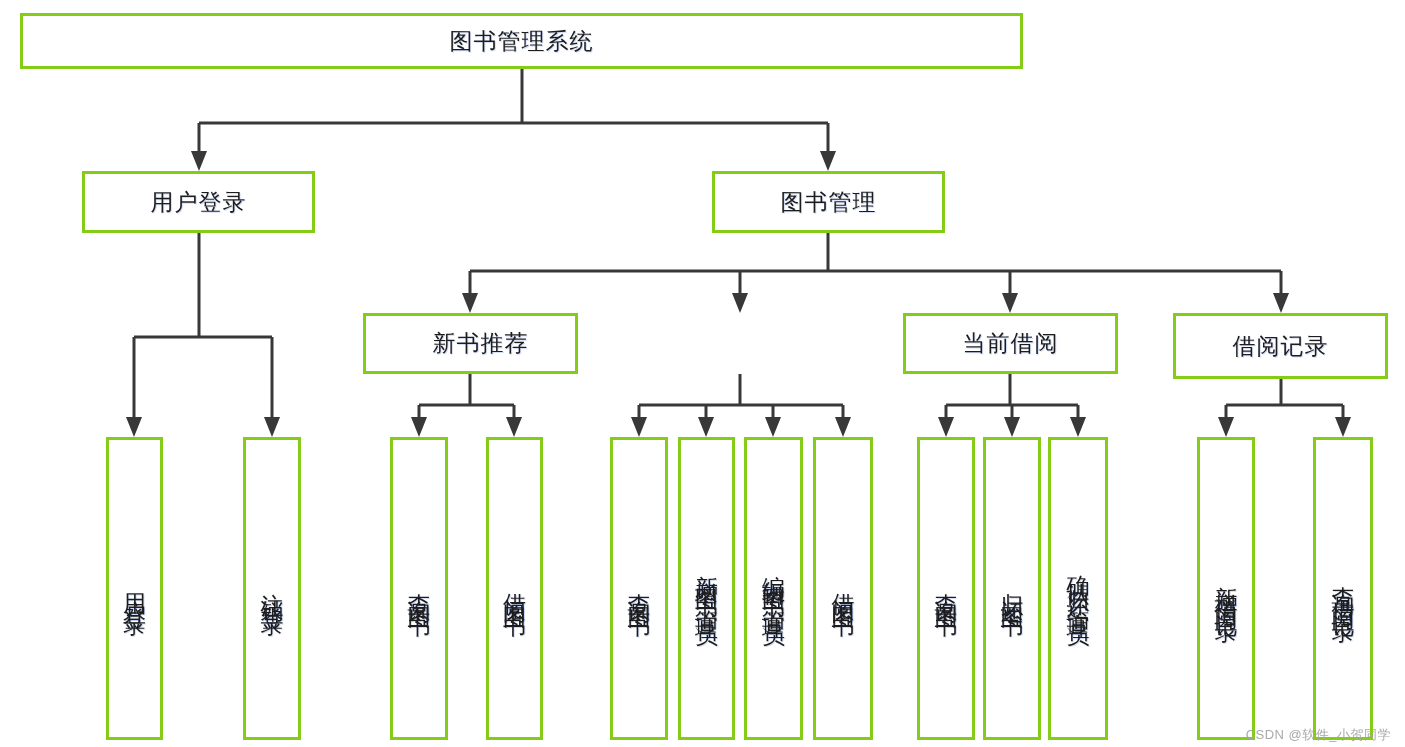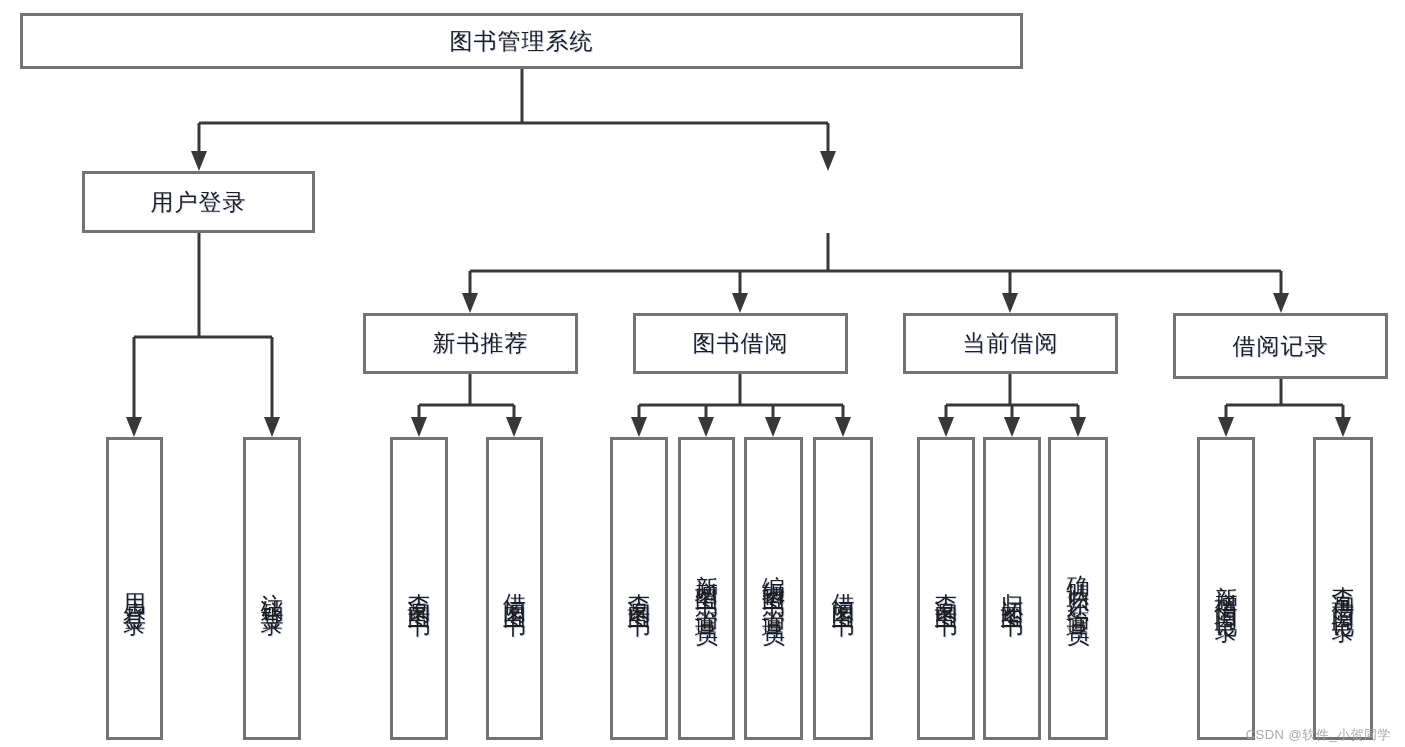--- a/index.html
+++ b/index.html
@@ -19,21 +19,21 @@
     position: absolute;
     left: 0;
     top: 0;
     width: 1405px;
     height: 747px;
   }
   .node {
     position: absolute;
     box-sizing: border-box;
     background: #ffffff;
-    border: 3px solid #737373;
+    border: 3px solid #84cc16;
     color: #1d1d1f;
     display: flex;
     align-items: center;
     justify-content: center;
     text-shadow: 1px 1px 0 rgba(100, 140, 230, 0.28);
   }
   .hbox {
     font-size: 23px;
     letter-spacing: 1px;
     white-space: nowrap;
@@ -89,23 +89,23 @@
       <polygon points="1004,417 1020,417 1012,437"></polygon>
       <polygon points="1070,417 1086,417 1078,437"></polygon>
       <polygon points="1218,417 1234,417 1226,437"></polygon>
       <polygon points="1335,417 1351,417 1343,437"></polygon>
     </g>
   </svg>
 
   <div class="node hbox" style="left:20px; top:13px; width:1003px; height:56px;">图书管理系统</div>
 
   <div class="node hbox" style="left:82px; top:171px; width:233px; height:62px;">用户登录</div>
+  <div class="node hbox" style="left:712px; top:171px; width:233px; height:62px;">图书管理</div>
 
   <div class="node hbox" style="left:363px; top:313px; width:215px; height:61px;padding-left:20px;">新书推荐</div>
-  <div class="node hbox" style="left:633px; top:313px; width:215px; height:61px;">图书借阅</div>
   <div class="node hbox" style="left:903px; top:313px; width:215px; height:61px;">当前借阅</div>
   <div class="node hbox" style="left:1173px; top:313px; width:215px; height:66px;">借阅记录</div>
 
   <div class="node vbox" style="left:106px; top:437px; width:57px; height:303px;">用户登录</div>
   <div class="node vbox" style="left:243px; top:437px; width:58px; height:303px;">注销登录</div>
 
   <div class="node vbox" style="left:390px; top:437px; width:58px; height:303px;">查询图书</div>
   <div class="node vbox" style="left:486px; top:437px; width:57px; height:303px;">借阅图书</div>
 
   <div class="node vbox" style="left:610px; top:437px; width:58px; height:303px;">查询图书</div>

